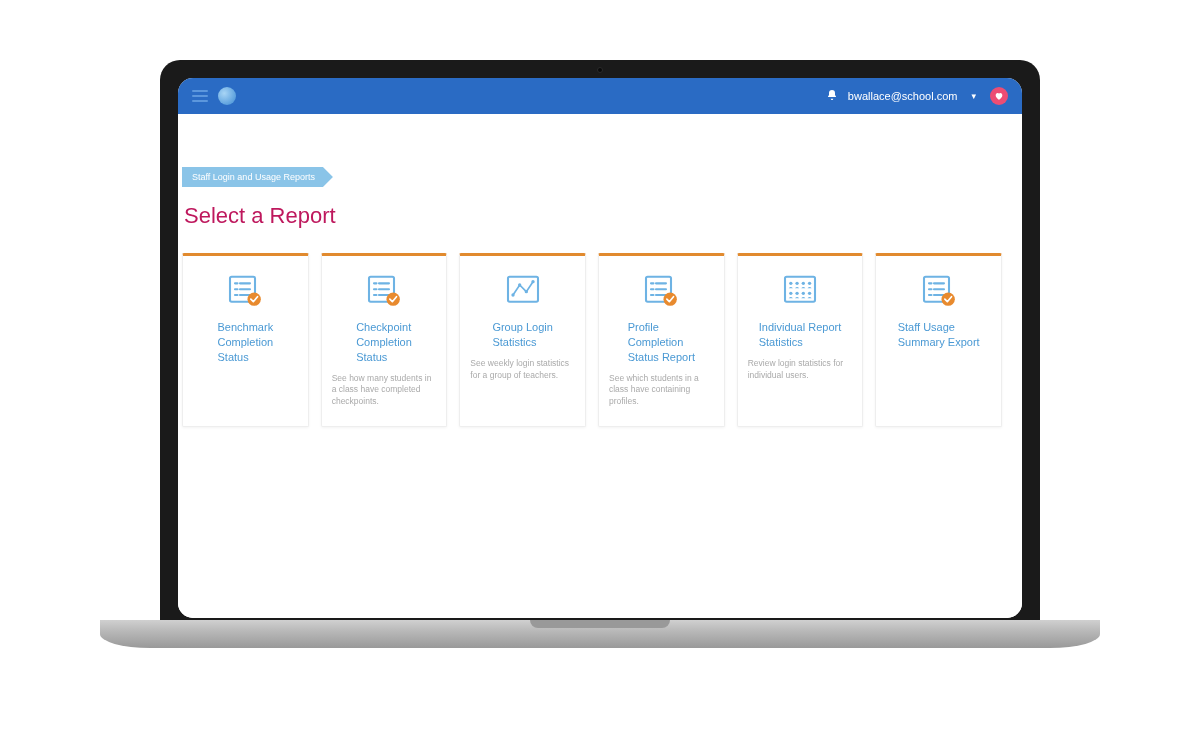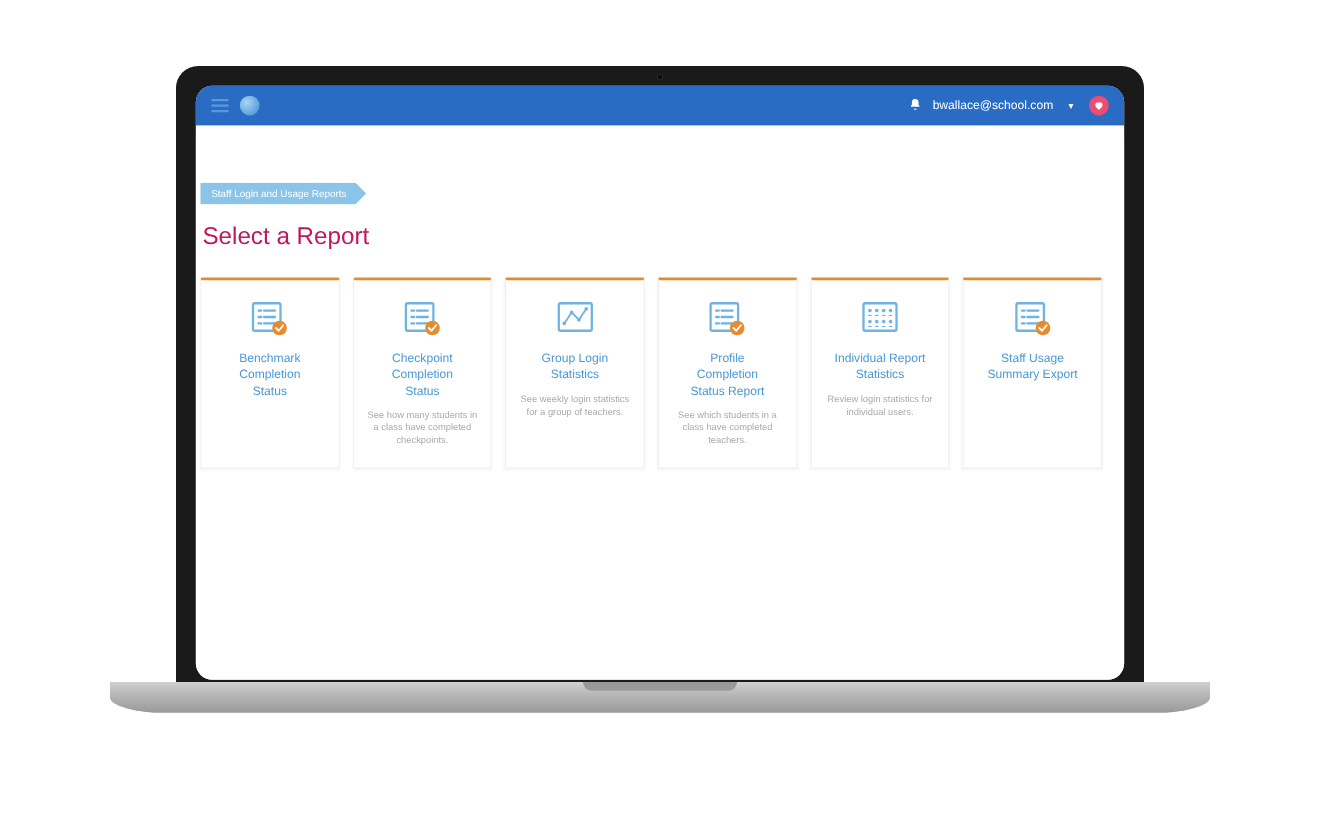--- a/index.html
+++ b/index.html
@@ -125,21 +125,21 @@
     display: grid;
     grid-template-columns: repeat(6, 1fr);
     gap: 12px;
   }
   .card {
     background: #fff;
     border: 1px solid #eee;
     border-top: 3px solid #e18a2e;
     border-radius: 2px;
     padding: 14px 10px 18px 10px;
-    text-align: center;
+    text-align: left;
     box-shadow: 0 1px 3px rgba(0,0,0,0.05);
     cursor: pointer;
     display:flex;
     flex-direction:column;
     align-items:center;
   }
   .card-icon {
     width: 40px; height: 40px;
     margin-bottom: 10px;
   }
@@ -246,21 +246,21 @@
       <line x1="12" y1="23" x2="15" y2="23" stroke="#6eb3e4" stroke-width="2.5" stroke-linecap="round"></line>
       <line x1="18" y1="23" x2="30" y2="23" stroke="#6eb3e4" stroke-width="2.5" stroke-linecap="round"></line>
       <line x1="12" y1="30" x2="15" y2="30" stroke="#6eb3e4" stroke-width="2.5" stroke-linecap="round"></line>
       <line x1="18" y1="30" x2="30" y2="30" stroke="#6eb3e4" stroke-width="2.5" stroke-linecap="round"></line>
       <circle cx="35" cy="35" r="8" fill="#e88a2e"></circle>
       <path d="M31 35 l3 3 l5 -6" fill="none" stroke="#fff" stroke-width="2" stroke-linecap="round" stroke-linejoin="round"></path>
     </svg></div>
               <div class="card-title">Profile
 Completion
 Status Report</div>
-              <div class="card-desc">See which students in a class have completed teachers.</div>
+              <div class="card-desc">See which students in a class have containing profiles.</div>
             </div>
             <div class="card">
               <div class="card-icon"><svg viewBox="0 0 48 48" width="40" height="40">
       <rect x="6" y="8" width="36" height="30" rx="2" fill="none" stroke="#6eb3e4" stroke-width="2.5"></rect>
       <circle cx="13" cy="16" r="2" fill="#6eb3e4"></circle>
                   <path d="M10.5 22 q2.5 -3 5 0" fill="#6eb3e4"></path>
                   <circle cx="20.5" cy="16" r="2" fill="#6eb3e4"></circle>
                   <path d="M18 22 q2.5 -3 5 0" fill="#6eb3e4"></path>
                   <circle cx="28" cy="16" r="2" fill="#6eb3e4"></circle>
                   <path d="M25.5 22 q2.5 -3 5 0" fill="#6eb3e4"></path>

